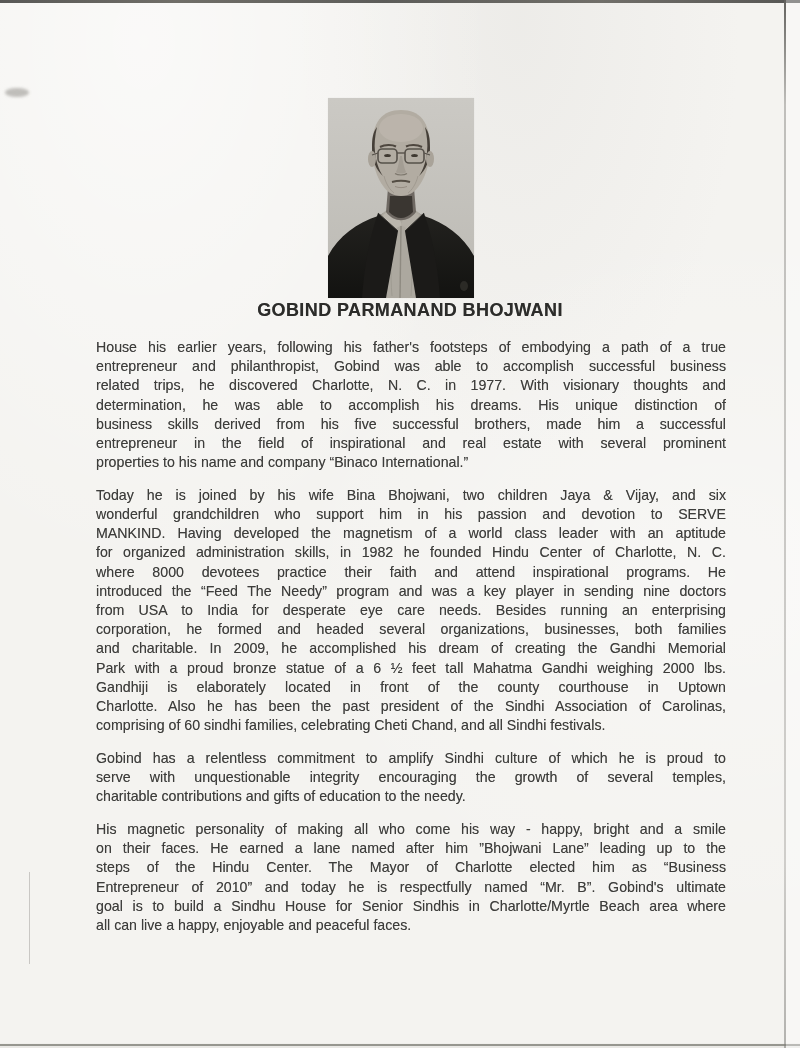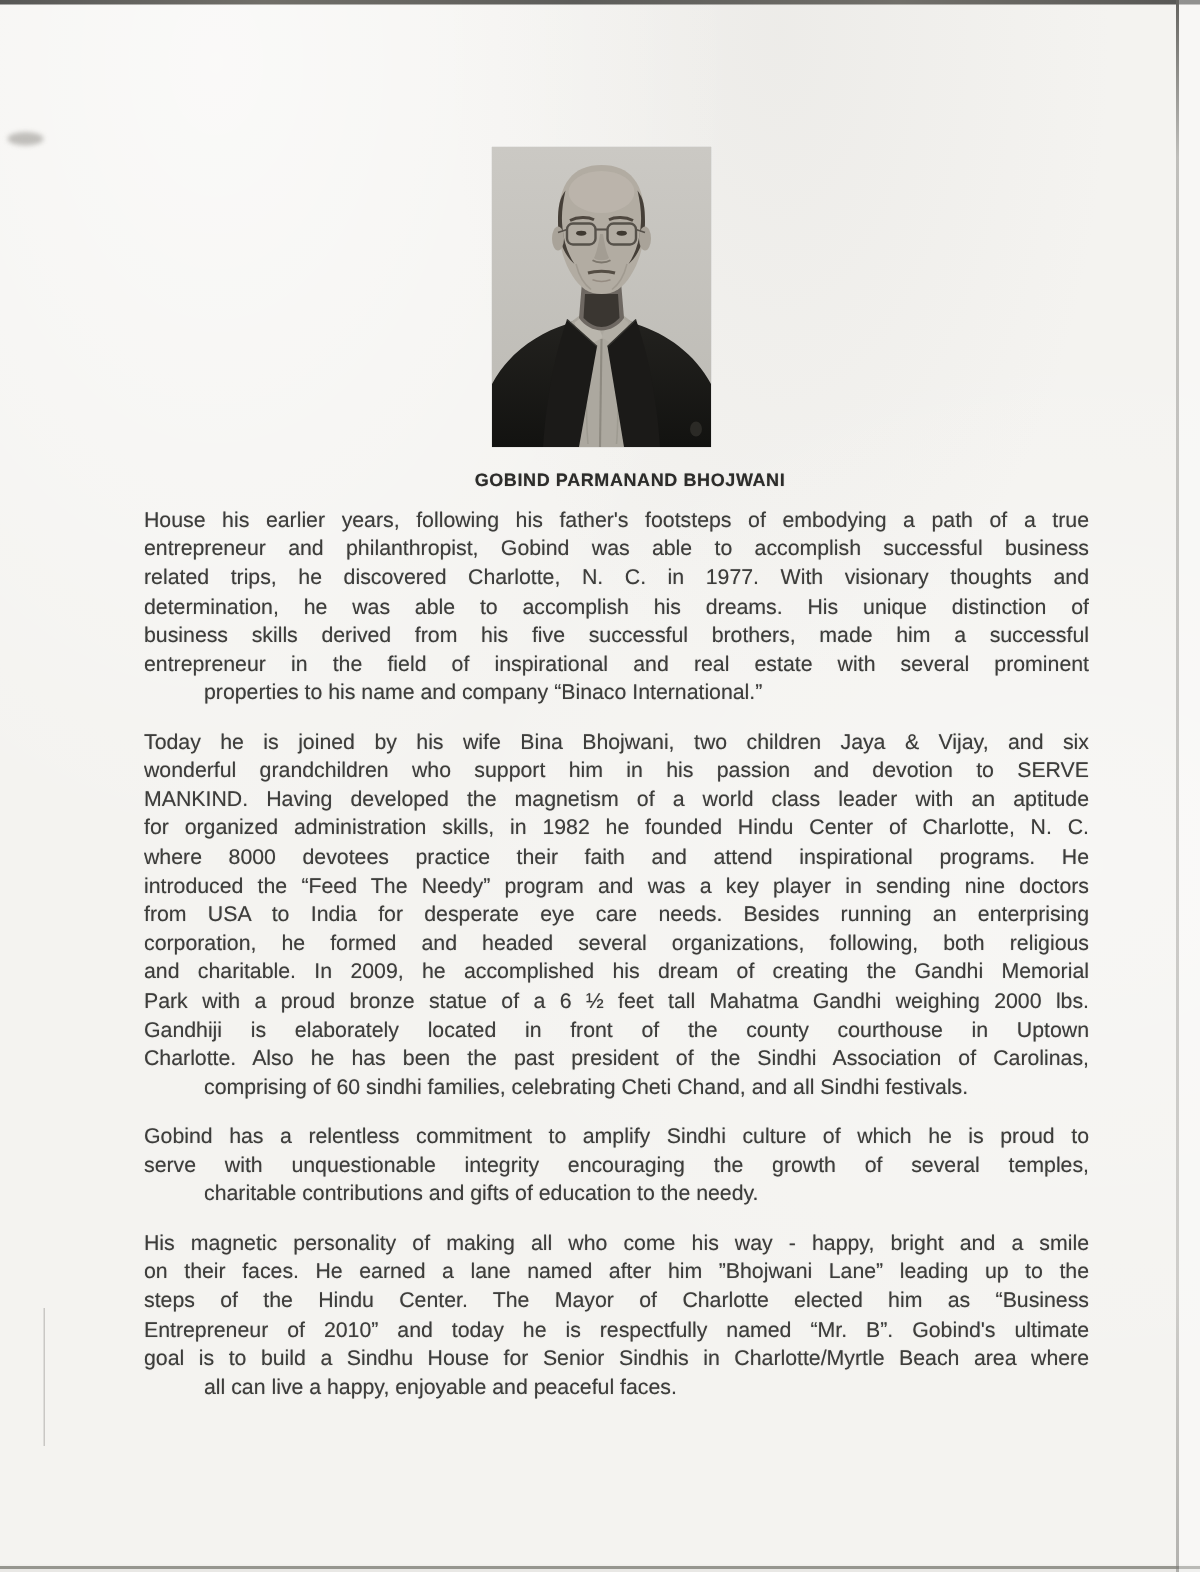--- a/index.html
+++ b/index.html
@@ -49,23 +49,23 @@
   }
   
   .photo {
     position: absolute; left: 328px; top: 98px; width: 146px; height: 200px;
     box-shadow: 0 0 0.5px rgba(40,40,38,0.6);
   }
   .photo svg { display: block; }
   
   .heading {
     position: absolute; left: 96px; top: 297px; width: 628px;
-    margin: 10px;
+    margin: 0;
     text-align: center;
-    font-size: 12px;
+    font-size: 18px;
     line-height: 26px;
     font-weight: bold;
     letter-spacing: 0.4px;
     color: var(--heading-ink, #2c2c2a);
     text-shadow: 0 0 0.6px rgba(44,44,42,0.55);
   }
   
   .body-text {
     position: absolute; left: 96px; top: 338px; width: 630px;
     color: var(--ink, #3d3d3b);
@@ -74,21 +74,21 @@
   }
   .para { margin: 0 0 13.6px 0; }
   .para:last-child { margin-bottom: 0; }
   .line {
     height: 19.2px;
     line-height: 19.2px;
     overflow: hidden;
     text-align: justify;
   }
   .line.just::after { content: ""; display: inline-block; width: 100%; height: 0; }
-  .line.last { text-align: left; margin-left: 40px; }
+  .line.last { text-align: left; }
 </style>
 </head>
 <body>
 
 <div class="page">
 
   <div class="edge-top"></div>
   <div class="edge-bottom"></div>
   <div class="edge-right-band"></div>
   <div class="edge-right-line"></div>
@@ -174,21 +174,21 @@
         <div class="line last">properties to his name and company “Binaco International.”</div>
       </div>
       <div class="para">
         <div class="line just">Today he is joined by his wife Bina Bhojwani, two children Jaya &amp; Vijay, and six</div>
         <div class="line just">wonderful grandchildren who support him in his passion and devotion to SERVE</div>
         <div class="line just">MANKIND.  Having developed the magnetism of a world class leader with an aptitude</div>
         <div class="line just">for organized administration skills, in 1982 he founded Hindu Center of Charlotte, N. C.</div>
         <div class="line just">where 8000 devotees practice their faith and attend inspirational programs.  He</div>
         <div class="line just">introduced the “Feed The Needy” program and was a key player in sending nine doctors</div>
         <div class="line just">from USA to India for desperate eye care needs.  Besides running an enterprising</div>
-        <div class="line just">corporation, he formed and headed several organizations, following, both religious</div>
+        <div class="line just">corporation, he formed and headed several organizations, businesses, both families</div>
         <div class="line just">and charitable.  In 2009, he accomplished his dream of creating the Gandhi Memorial</div>
         <div class="line just">Park with a proud bronze statue of a 6 ½ feet tall Mahatma Gandhi weighing 2000 lbs.</div>
         <div class="line just">Gandhiji is elaborately located in front of the county courthouse in Uptown</div>
         <div class="line just">Charlotte.  Also he has been the past president of the Sindhi Association of Carolinas,</div>
         <div class="line last">comprising of 60 sindhi families, celebrating Cheti Chand, and all Sindhi festivals.</div>
       </div>
       <div class="para">
         <div class="line just">Gobind has a relentless commitment to amplify Sindhi culture of which he is proud to</div>
         <div class="line just">serve with unquestionable integrity encouraging the growth of several temples,</div>
         <div class="line last">charitable contributions and gifts of education to the needy.</div>

